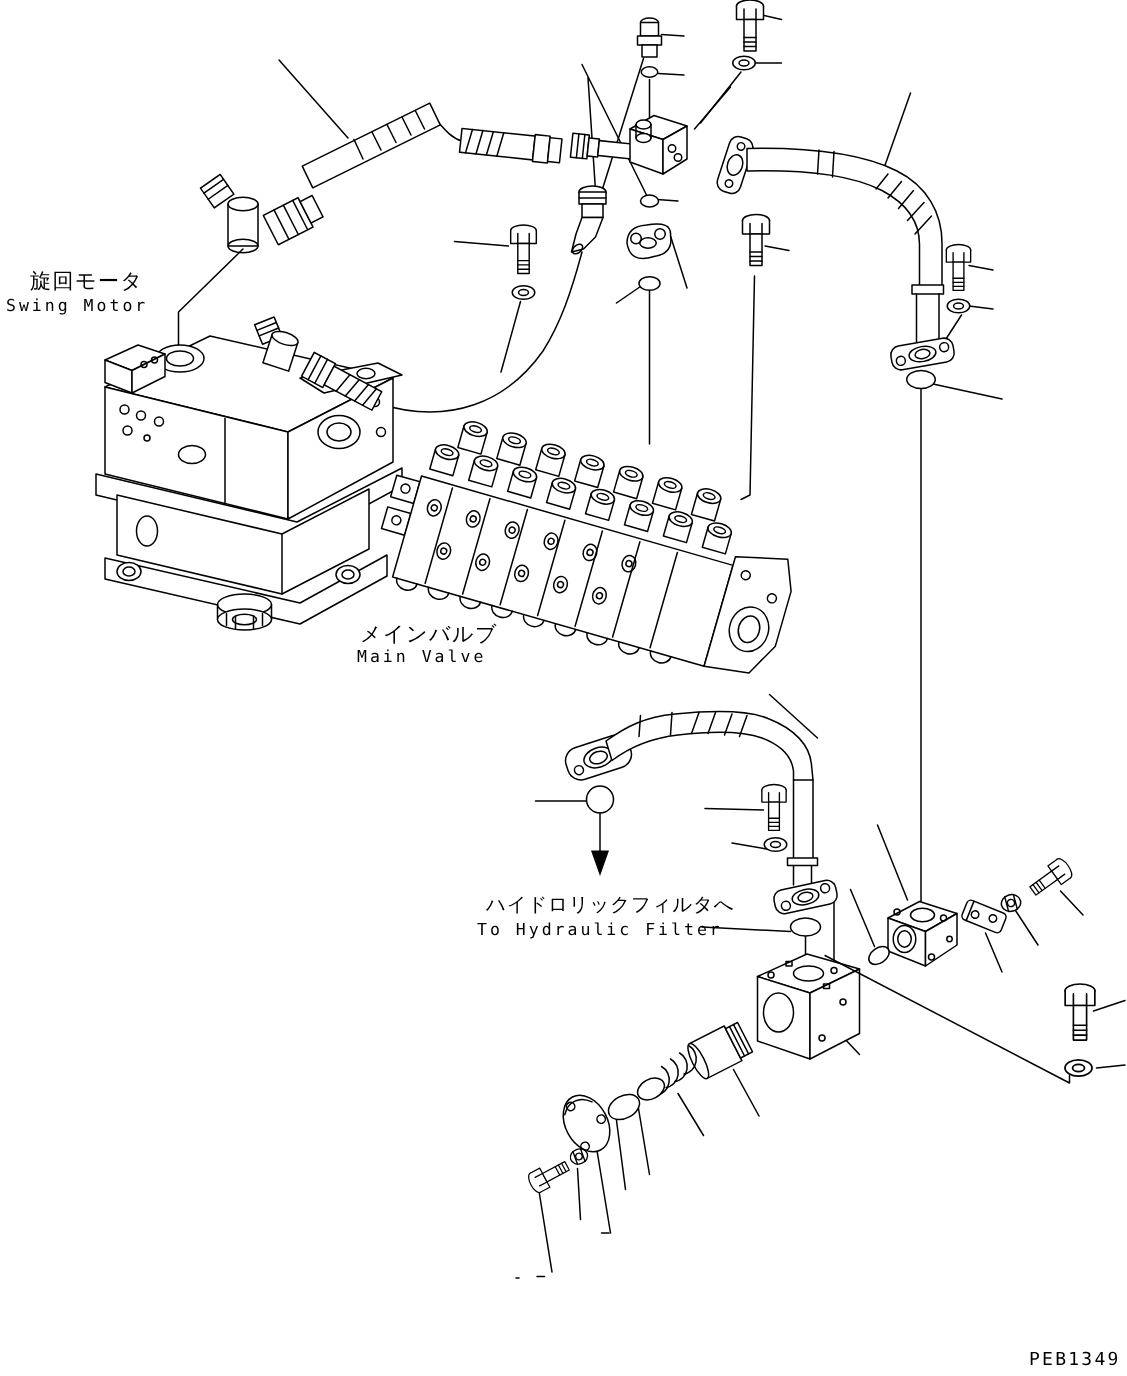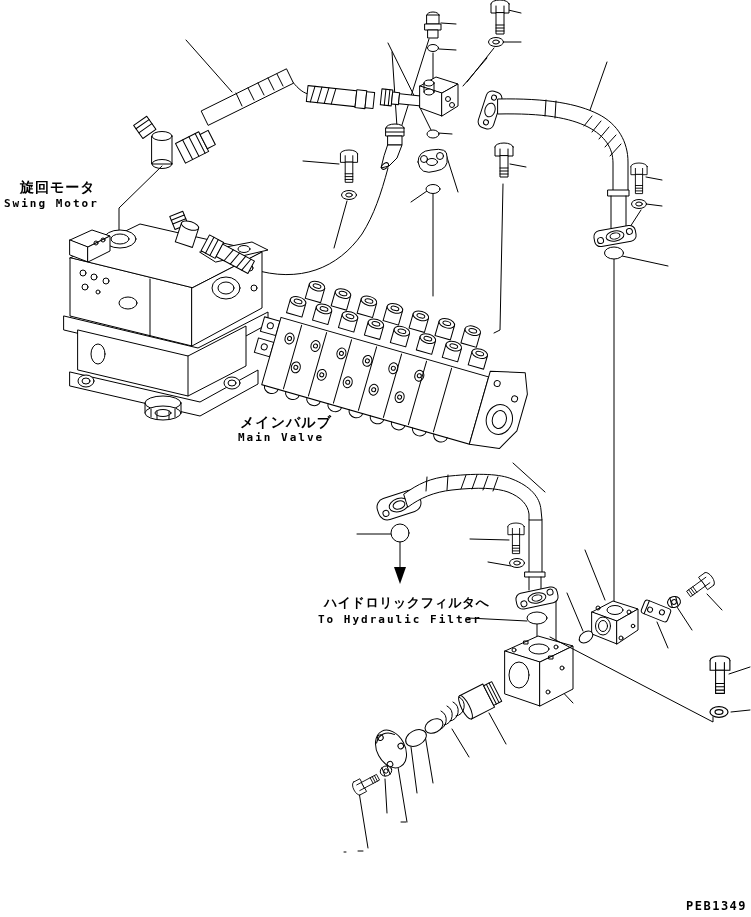--- a/index.html
+++ b/index.html
@@ -1,17 +1,17 @@
 <!DOCTYPE html>
 <html><head>
 <meta charset="utf-8">
 <style>
   html,body{margin:0;padding:0;background:#fff;}
   #stage{position:relative;width:751px;height:917px;background:#fff;overflow:hidden;
-         font-family:"DejaVu Sans",sans-serif;font-weight:bold;}
+         font-family:"DejaVu Sans",sans-serif;}
   svg{position:absolute;left:0;top:0;}
   svg *{stroke:#000;stroke-width:1;fill:none;stroke-linecap:round;stroke-linejoin:round;}
   .solid{fill:#fff;}
   .blk{fill:#000;stroke:none;}
   text{stroke:none;fill:#000;}
   .jp{font-family:"DejaVu Sans",sans-serif;font-size:14px;letter-spacing:1px;}
   .jps{font-family:"DejaVu Sans",sans-serif;font-size:13px;letter-spacing:0.5px;}
   .en{font-family:"DejaVu Sans Mono",monospace;font-size:11px;letter-spacing:2px;}
   .code{font-family:"DejaVu Sans Mono",monospace;font-size:12px;letter-spacing:1.5px;}
 </style>

